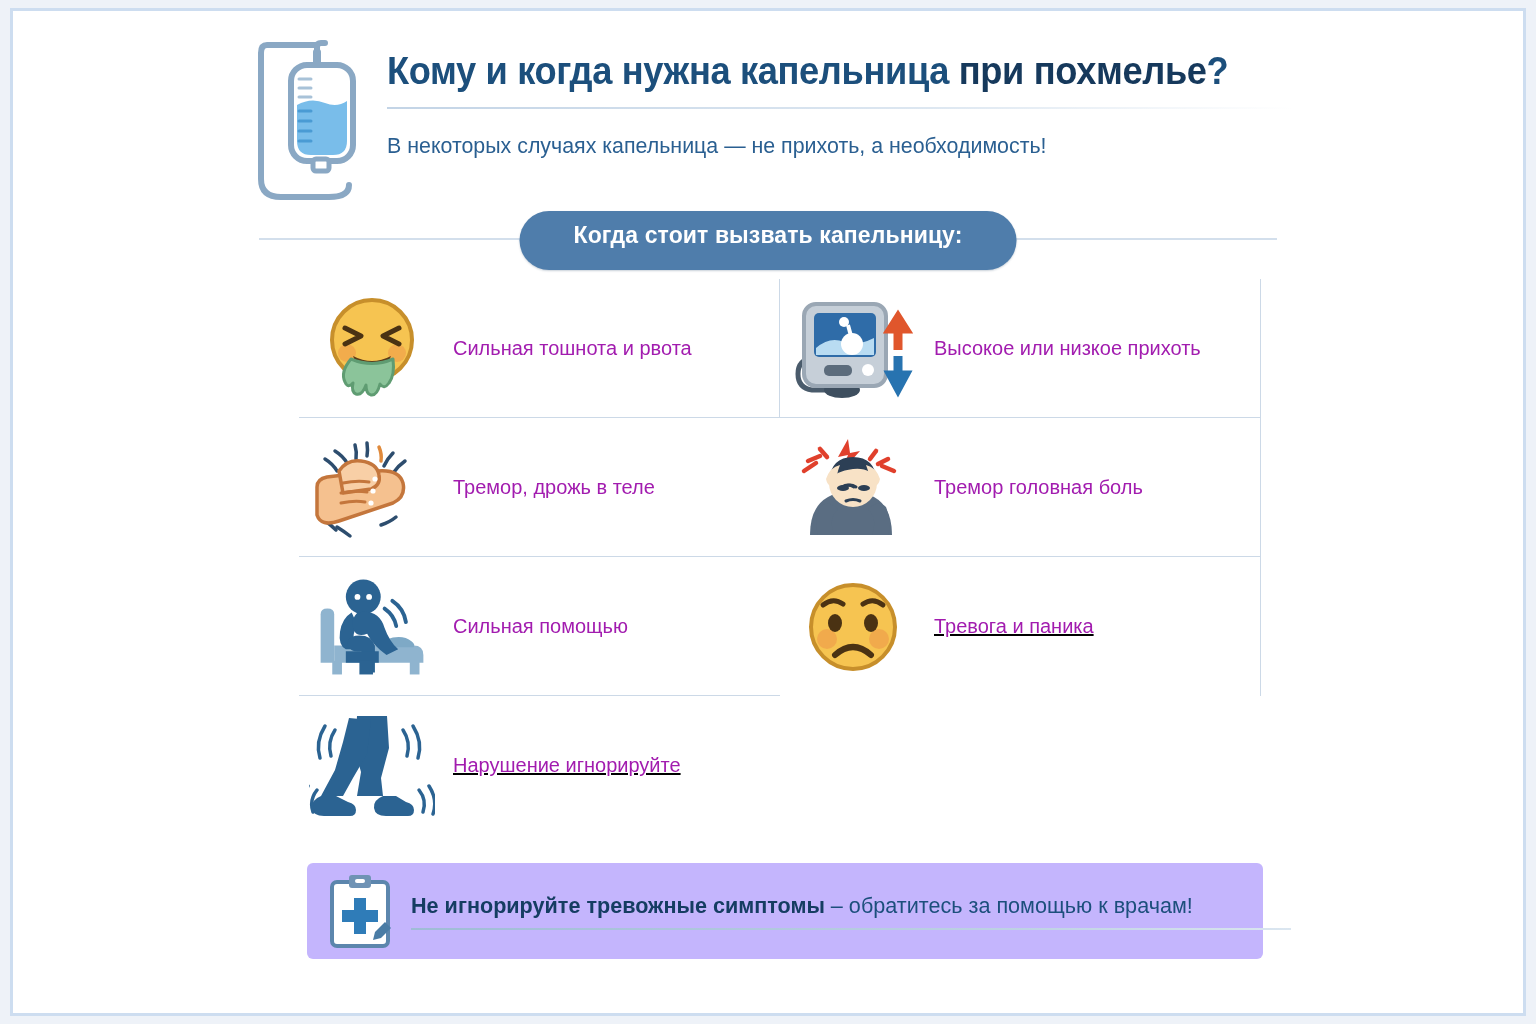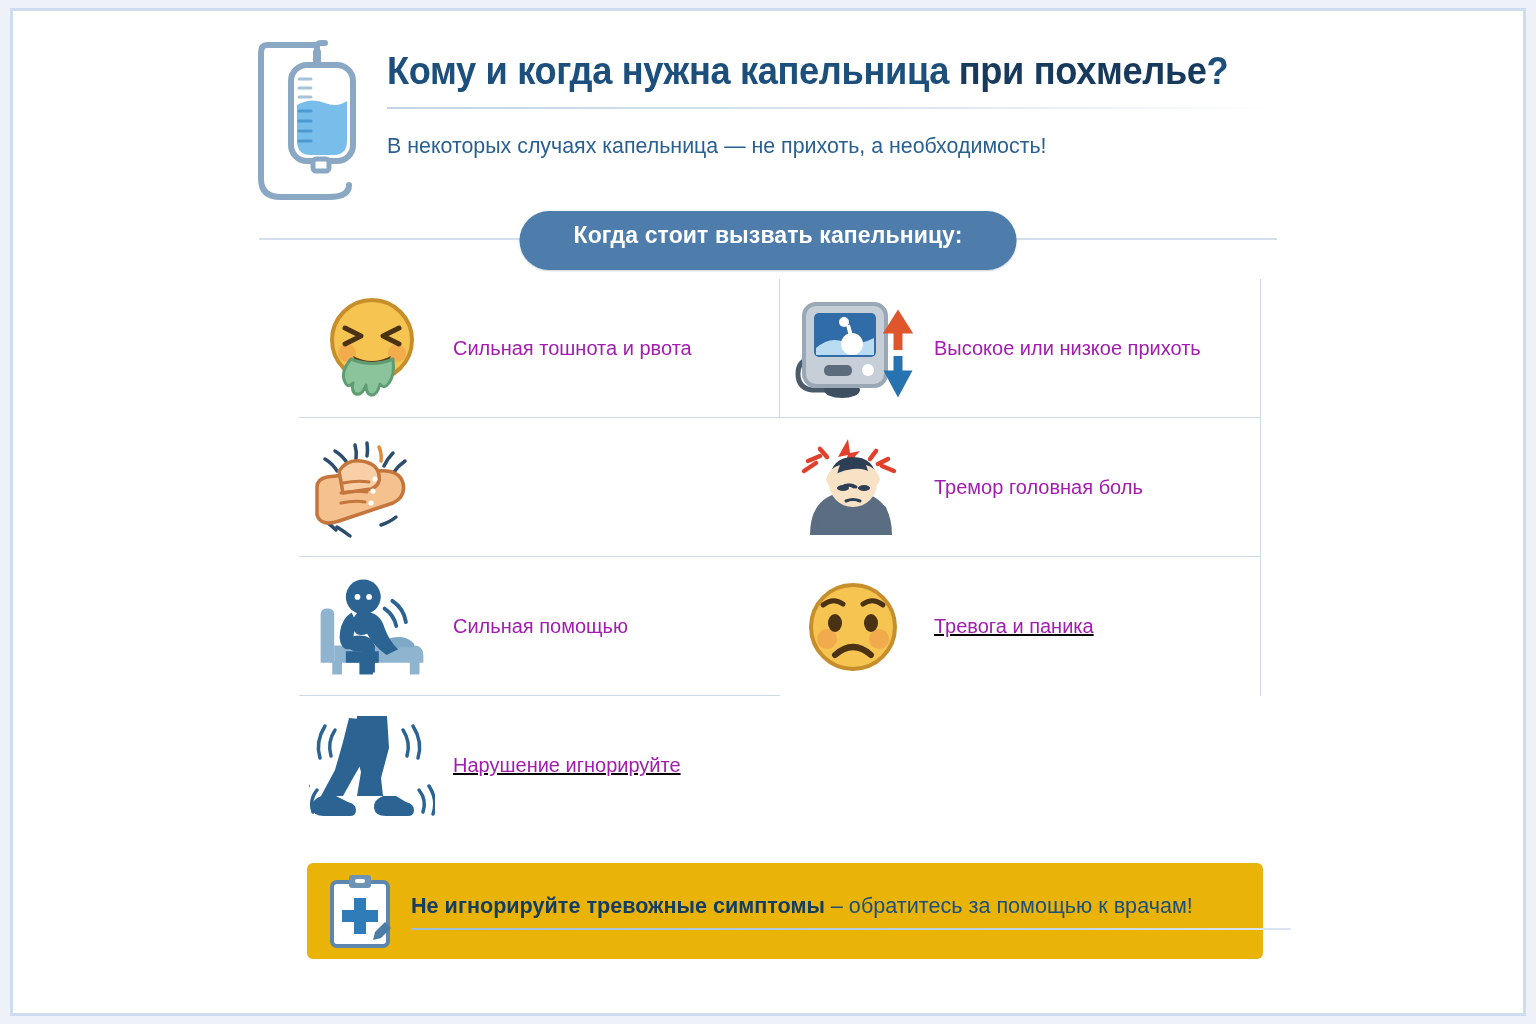--- a/index.html
+++ b/index.html
@@ -142,21 +142,21 @@
     max-width: 300px;
   }
 
   
   .footer {
     position: absolute;
     left: 294px;
     top: 852px;
     width: 956px;
     height: 96px;
-    background: #eab308;
+    background: #c4b5fd;
     border-radius: 6px;
     display: flex;
     align-items: center;
     padding: 0 22px;
     box-sizing: border-box;
     gap: 20px;
   }
   .footer-icon { flex: 0 0 auto; width: 62px; height: 74px; }
   .footer-textwrap { flex: 1 1 auto; }
   .footer-text {
@@ -278,20 +278,21 @@
             <path d="M32 58 q14 -3 26 -1"></path>
             <path d="M32 68 q14 -3 24 -1"></path>
           </g>
           <g fill="#ffffff">
             <circle cx="66" cy="44" r="2.6"></circle>
             <circle cx="64" cy="56" r="2.6"></circle>
             <circle cx="62" cy="68" r="2.6"></circle>
           </g>
         </svg>
       </div>
+      <div class="cell-label">Тремор, дрожь в теле</div>
     </div>
 
     <div class="cell col-left">
       <div class="cell-icon">
         <svg viewBox="0 0 126 104" width="126" height="104">
           <g stroke="#e0402c" stroke-width="4.5" stroke-linecap="round">
             <line x1="14" y1="36" x2="26" y2="28"></line>
             <line x1="18" y1="26" x2="30" y2="21"></line>
             <line x1="30" y1="14" x2="37" y2="22"></line>
             <line x1="86" y1="16" x2="80" y2="24"></line>

